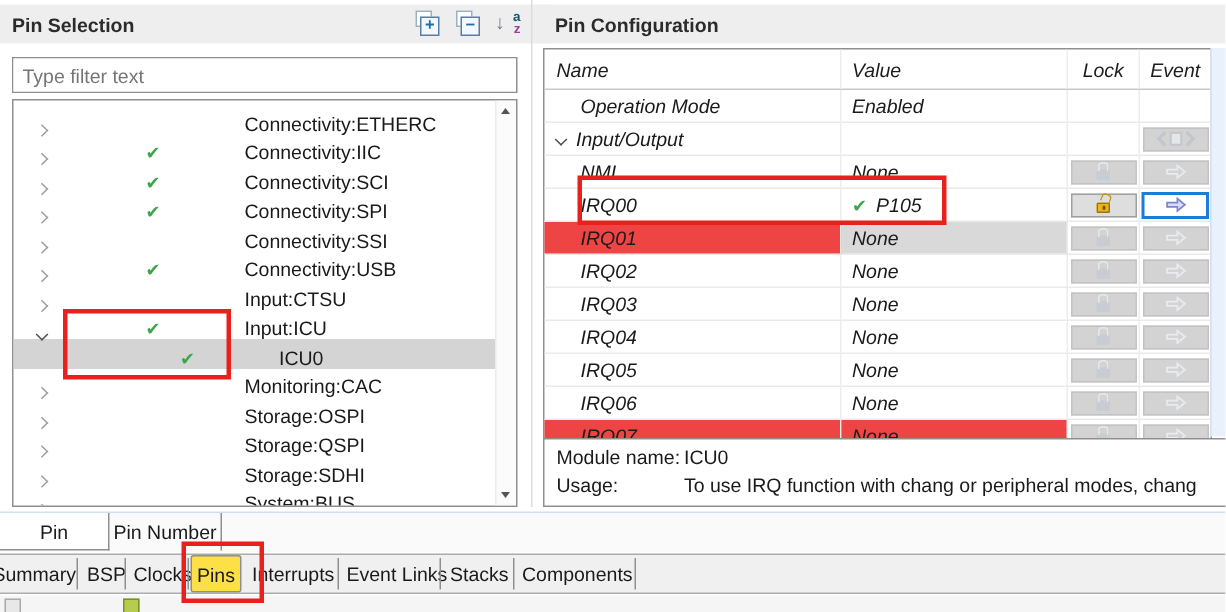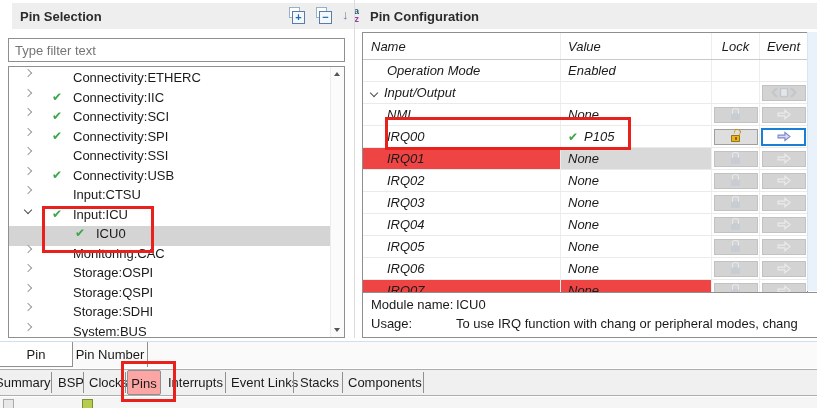--- a/index.html
+++ b/index.html
@@ -8,39 +8,39 @@
     background:#ffffff;font-family:"Liberation Sans","DejaVu Sans",sans-serif;
     font-size:13px;color:#1a1a1a;
   }
   .abs{position:absolute;}
 
   
   .title-band{background:#eeeeee;display:flex;align-items:center;}
   .panel-title{font-weight:bold;color:#2b2b2b;padding-left:8px;}
 
   
-  #left-title{left:12px;top:3px;width:364px;height:26px;}
+  #left-title{left:0;top:3px;width:364px;height:26px;}
   .hdr-icons{position:absolute;right:16px;top:4px;display:flex;gap:10px;}
   .sqicon{position:relative;width:17px;height:17px;cursor:pointer;}
   .sqicon .back{position:absolute;left:1px;top:0;width:9px;height:9px;border:1px solid #9ab0c4;background:#fff;}
   .sqicon .front{position:absolute;right:0;bottom:0;width:11px;height:11px;border:1px solid #5a7ca6;background:#f3f8fd;
     display:flex;align-items:center;justify-content:center;font-size:11px;font-weight:bold;color:#1f6fae;line-height:1;}
   .sorticon{position:relative;width:18px;height:17px;font-size:9px;line-height:1;cursor:pointer;}
   .sorticon .arr{position:absolute;left:0;top:1px;color:#6d819b;font-size:13px;}
   .sorticon .la{position:absolute;right:1px;top:0;color:#19556b;font-weight:bold;}
   .sorticon .lz{position:absolute;right:1px;bottom:0;color:#9b3d9b;font-weight:bold;}
 
   #filter-box{left:8px;top:38px;width:337px;height:24px;border:1px solid #8f8f8f;box-sizing:border-box;}
   #filter-box input{width:100%;height:100%;border:none;outline:none;padding:0 6px;box-sizing:border-box;
     font-family:inherit;font-size:13px;color:#444;background:#fff;}
   #filter-box input::placeholder{color:#757575;opacity:1;}
 
   #tree-box{left:8px;top:66px;width:337px;height:272px;border:1px solid #8f8f8f;box-sizing:border-box;background:#fff;overflow:hidden;}
   #tree-rows{position:absolute;left:0;top:3px;right:13px;}
-  .trow{height:19.5px;display:flex;align-items:flex-start;padding-left:16px;}
+  .trow{height:19.5px;display:flex;align-items:flex-end;padding-left:16px;gap:45px;}
   .trow.sel{background:#d4d4d4;}
   .chev-slot{width:12px;display:flex;justify-content:flex-start;}
   .chev{display:inline-block;width:5px;height:5px;border:solid #9d9d9d;border-width:0 1.5px 1.5px 0;transform:rotate(-45deg);}
   .chev.down{transform:rotate(45deg);border-color:#4d4d4d;}
   .check-slot{width:15px;margin-left:15px;color:#3aa64a;font-size:12px;text-align:left;}
   .tlabel{margin-left:6px;white-space:nowrap;}
   .trow.child{padding-left:39px;}
   
   #tree-scroll{position:absolute;right:0;top:0;bottom:0;width:13px;background:#fbfbfb;border-left:1px solid #ececec;}
   .sb-arrow{position:absolute;left:3px;width:0;height:0;border-left:3.5px solid transparent;border-right:3.5px solid transparent;}
@@ -92,21 +92,21 @@
   
   #tab-sep-line{left:0;top:341px;width:817px;height:1px;background:#cfe0f0;}
   #view-tabs{left:0;top:342px;width:817px;height:26px;background:#fafafa;}
   .vtab{position:absolute;top:0;height:25px;line-height:25px;text-align:center;cursor:pointer;}
   #vtab-active{left:0;width:73px;background:#ffffff;border-right:1px solid #8f8f8f;border-bottom:1px solid #8f8f8f;box-sizing:border-box;}
   #vtab-number{left:73px;width:75px;border-right:1px solid #8f8f8f;box-sizing:border-box;}
 
   #editor-tabs{left:0;top:369px;width:817px;height:27px;background:#f0f0f0;border-top:1px solid #adadad;border-bottom:1px solid #adadad;box-sizing:border-box;}
   .etab{position:absolute;top:0;height:25px;line-height:25px;white-space:nowrap;cursor:pointer;}
   .esep{position:absolute;top:2px;width:1px;height:21px;background:#8f8f8f;}
-  #etab-pins{left:127px;width:34px;background:#fca5a5;border:1px solid #8f8f8f;border-radius:2px;text-align:center;box-sizing:border-box;}
+  #etab-pins{left:127px;width:34px;background:#fde047;border:1px solid #8f8f8f;border-radius:2px;text-align:center;box-sizing:border-box;}
 
   #bottom-strip{left:0;top:397px;width:817px;height:11px;background:#f5f5f5;}
   .frag{position:absolute;top:2px;width:11px;height:10px;box-sizing:border-box;}
   #frag1{left:3px;background:#e8e8e8;border:1px solid #aaaaaa;}
   #frag2{left:82px;background:#b5cc4e;border:1px solid #7a8f2e;}
 
   
   .redbox{position:absolute;border:3px solid #e8211c;z-index:50;pointer-events:none;}
   #red1{left:42px;top:206px;width:106px;height:41px;}
   #red2{left:385px;top:117px;width:240px;height:27px;}

